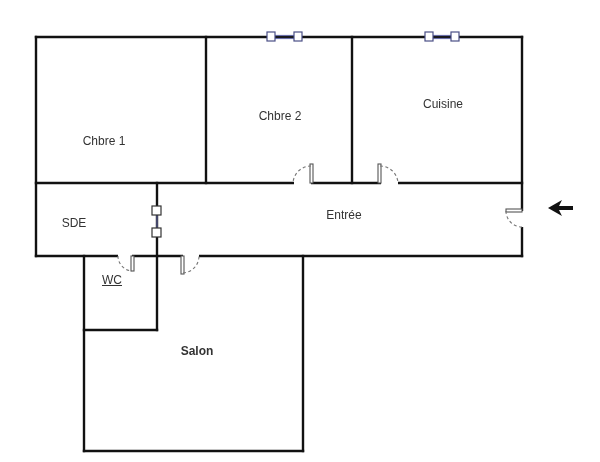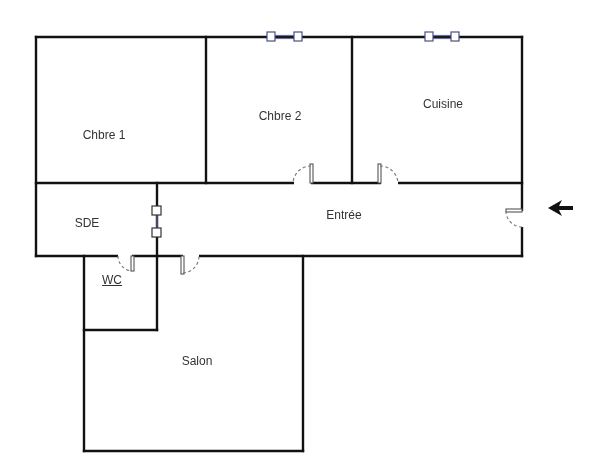--- a/index.html
+++ b/index.html
@@ -98,19 +98,19 @@
   <g>
     <rect class="door-leaf" x="181" y="256" width="3" height="18"></rect>
     <path class="door-swing" d="M 183 273 A 17 17 0 0 0 199 256"></path>
   </g>
 
   <g>
     <polygon class="entry-arrow" points="548,208 562,200 559,206 573,206 573,210 559,210 562,216"></polygon>
   </g>
 </svg>
 
-<div class="room-label" style="left:104px; top:135px;">Chbre 1</div>
+<div class="room-label" style="left:104px; top:141px;">Chbre 1</div>
 <div class="room-label" style="left:280px; top:116px;text-align:center;">Chbre 2</div>
 <div class="room-label" style="left:443px; top:104px;">Cuisine</div>
-<div class="room-label" style="left:87px; top:223px;">SDE</div>
+<div class="room-label" style="left:74px; top:223px;">SDE</div>
 <div class="room-label" style="left:344px; top:215px;">Entrée</div>
 <div class="room-label" style="left:112px; top:280px;text-decoration:underline;">WC</div>
-<div class="room-label" style="left:197px; top:361px;">Salon</div>
+<div class="room-label" style="left:197px; top:351px;font-weight:bold;">Salon</div>
 
 </body></html>

